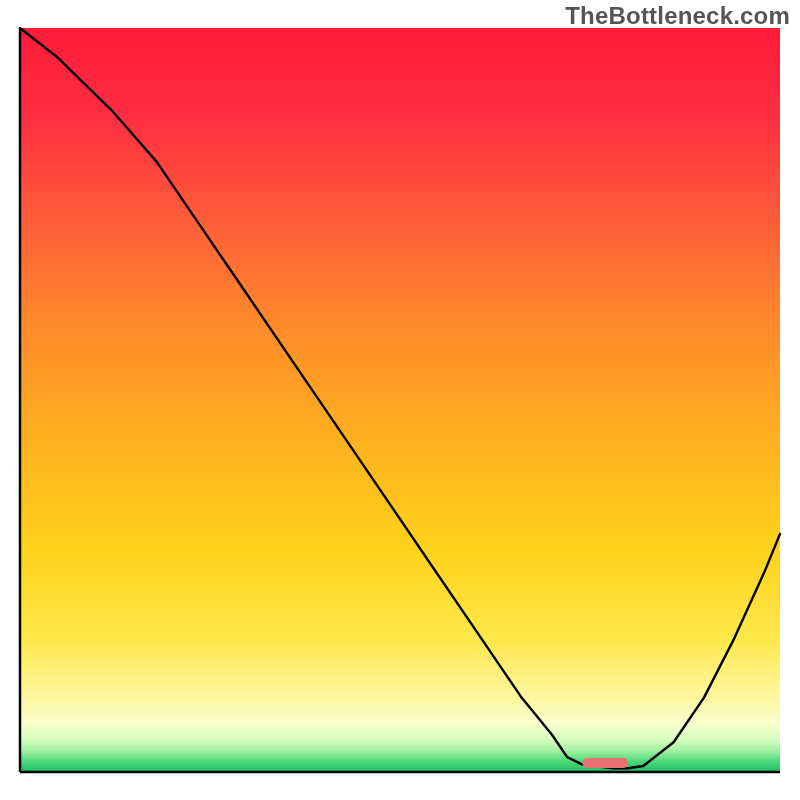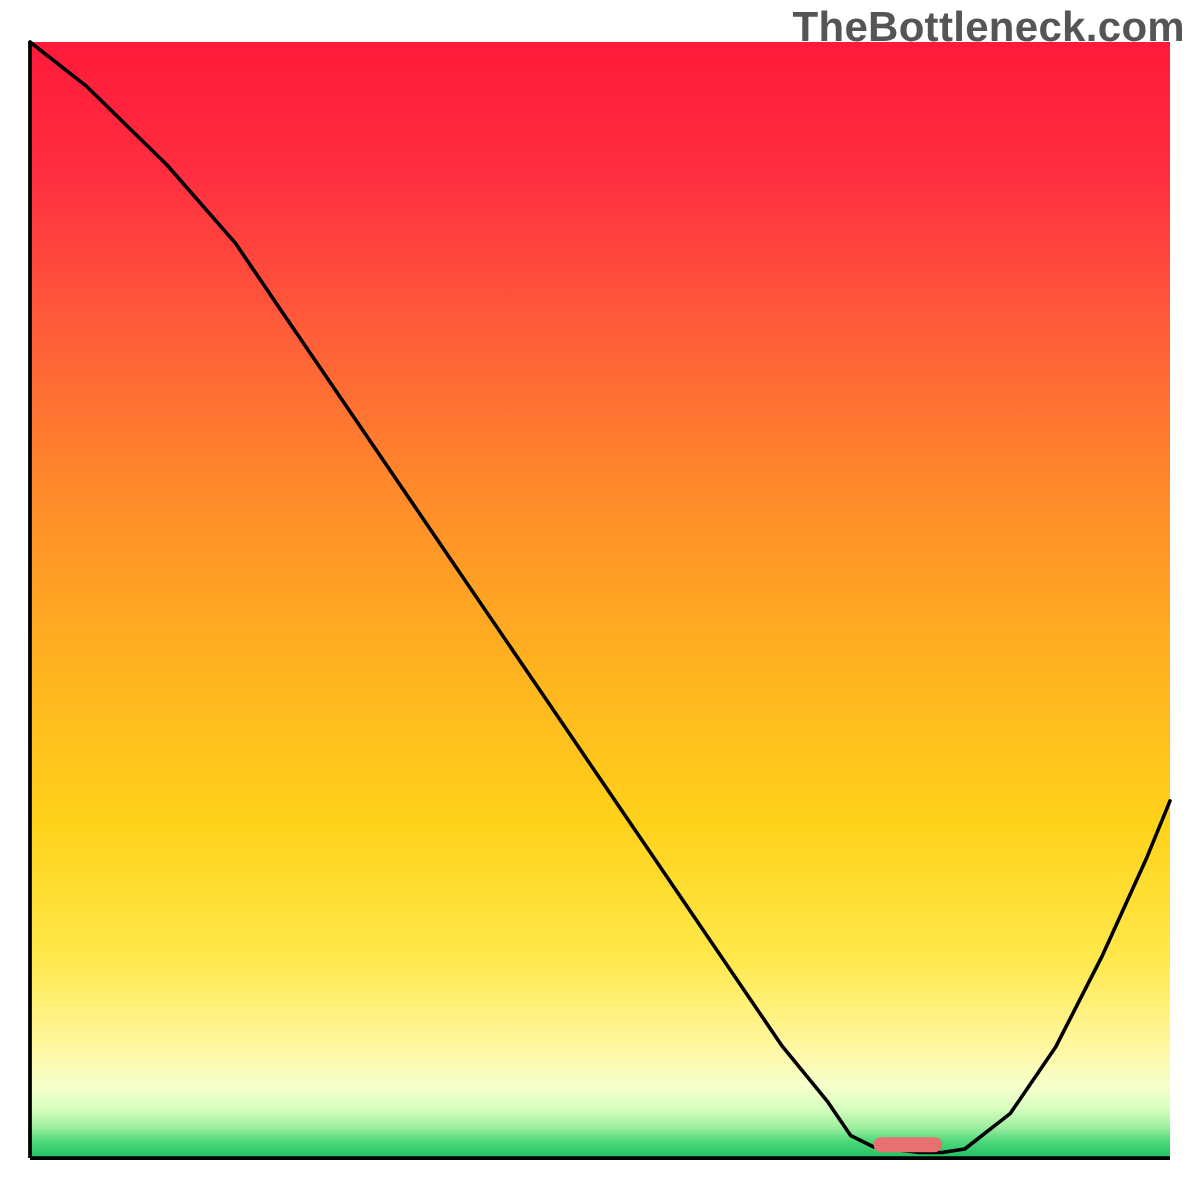--- a/index.html
+++ b/index.html
@@ -12,21 +12,21 @@
   }
   .container {
     position: relative;
     width: 800px;
     height: 800px;
   }
   .watermark {
     position: absolute;
     top: 2px;
     right: 10px;
-    font-size: 28px;
+    font-size: 24px;
     font-weight: bold;
     color: #555555;
     letter-spacing: 0.2px;
   }
   svg.chart {
     position: absolute;
     left: 0;
     top: 0;
   }
 </style>

